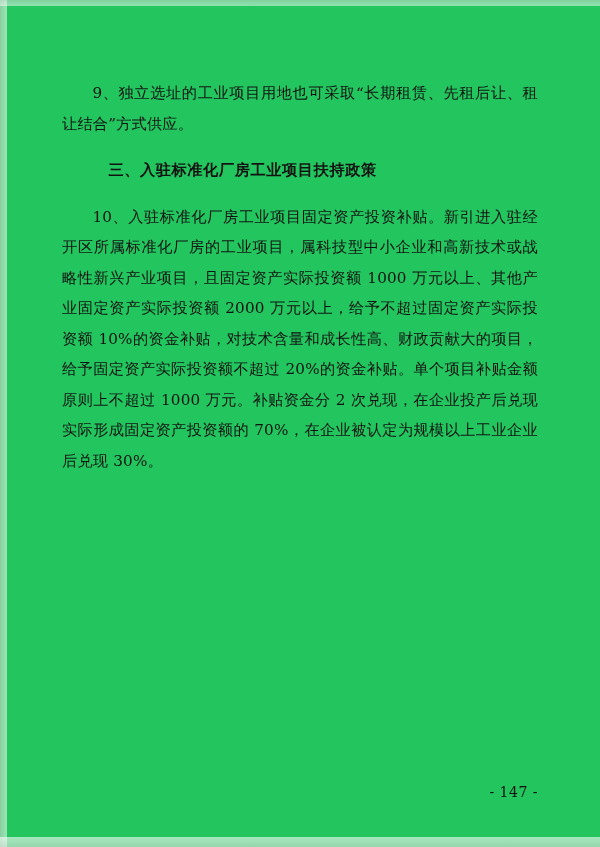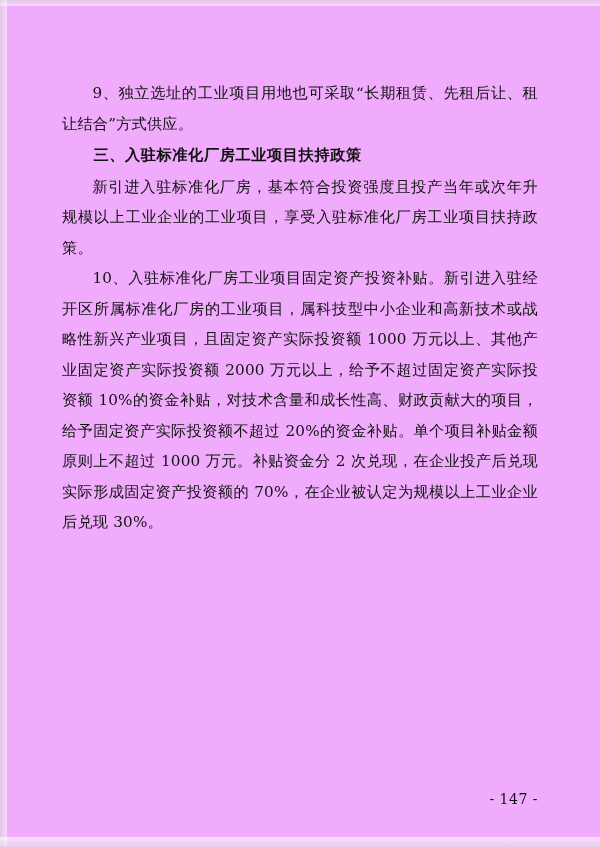--- a/index.html
+++ b/index.html
@@ -10,50 +10,50 @@
     width: 600px;
     height: 847px;
     background: #ffffff;
     font-family: "DejaVu Serif", serif;
     overflow: hidden;
   }
   .page {
     position: relative;
     width: 600px;
     height: 847px;
-    background: #f0abfc;
+    background: #22c55e;
     box-sizing: border-box;
     padding: 78px 62px 0 62px;
   }
   .doc-body {
     font-family: "DejaVu Serif", serif;
     font-size: 15.2px;
     line-height: 30.5px;
     color: #121212;
     text-align: justify;
     text-justify: inter-ideograph;
     letter-spacing: 0.2px;
   }
   .para {
     margin: 0;
     text-indent: 2em;
     white-space: normal;
   }
   .heading {
-    margin: 1px;
+    margin: 16px;
     text-indent: 2em;
     font-weight: bold;
     font-size: 15.2px;
     line-height: 30.5px;
     letter-spacing: 0.6px;
   }
   .page-number {
     position: absolute;
     right: 62px;
-    bottom: 40px;
+    bottom: 47px;
     font-family: "DejaVu Serif", serif;
     font-size: 14px;
     color: #111;
     letter-spacing: 0.5px;
   }
   .scan-edge-left {
     position: absolute;
     left: 0;
     top: 0;
     width: 7px;
@@ -84,18 +84,17 @@
 <body>
 
 <div class="page">
   <div class="scan-edge-left"></div>
   <div class="scan-edge-top"></div>
   <div class="scan-edge-bottom"></div>
 
   <div class="doc-body">
     <p class="para">9、独立选址的工业项目用地也可采取“长期租赁、先租后让、租让结合”方式供应。</p>
     <p class="heading">三、入驻标准化厂房工业项目扶持政策</p>
-    <p class="para">新引进入驻标准化厂房，基本符合投资强度且投产当年或次年升规模以上工业企业的工业项目，享受入驻标准化厂房工业项目扶持政策。</p>
     <p class="para">10、入驻标准化厂房工业项目固定资产投资补贴。新引进入驻经开区所属标准化厂房的工业项目，属科技型中小企业和高新技术或战略性新兴产业项目，且固定资产实际投资额 1000 万元以上、其他产业固定资产实际投资额 2000 万元以上，给予不超过固定资产实际投资额 10%的资金补贴，对技术含量和成长性高、财政贡献大的项目，给予固定资产实际投资额不超过 20%的资金补贴。单个项目补贴金额原则上不超过 1000 万元。补贴资金分 2 次兑现，在企业投产后兑现实际形成固定资产投资额的 70%，在企业被认定为规模以上工业企业后兑现 30%。</p>
   </div>
 
   <div class="page-number">- 147 -</div>
 </div>
 
 </body></html>

